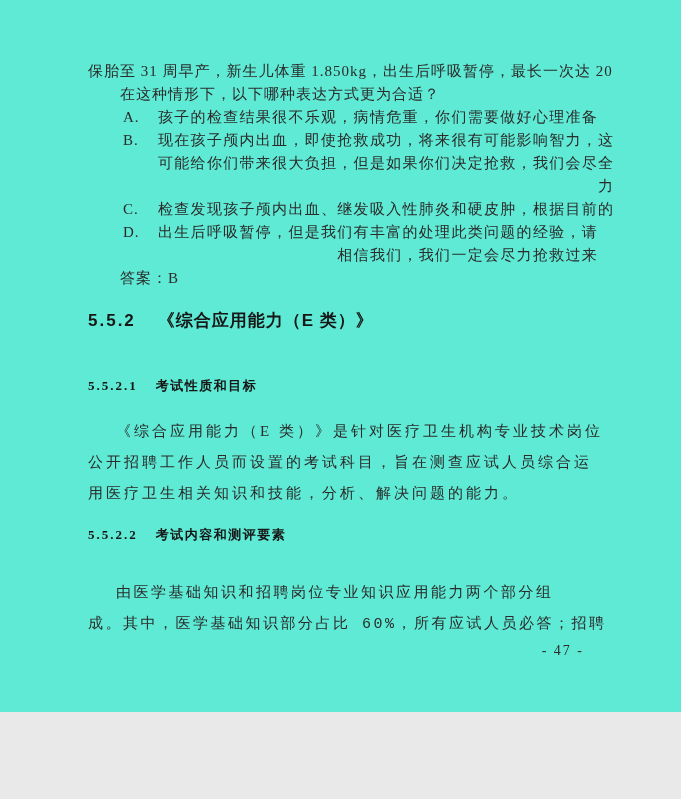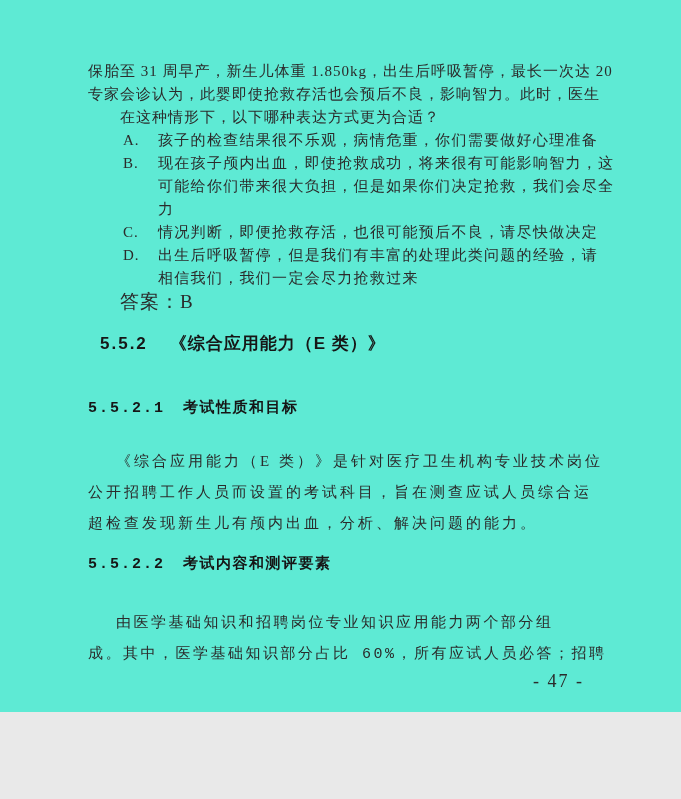--- a/index.html
+++ b/index.html
@@ -24,73 +24,71 @@
   .q-line.indent{text-indent:32px;}
   .opt-row{
     display:flex;align-items:flex-start;
     padding-left:35px;
   }
   .opt-label{
     width:35px;flex:0 0 35px;
     font-size:15px;line-height:23px;letter-spacing:1px;
   }
   .opt-lines{flex:1;}
-  .opt-lines .q-line{letter-spacing:1.3px;}
+  .opt-lines .q-line{letter-spacing:1.3px;text-align:right;}
   .answer-line{
-    font-size:19px;line-height:23px;letter-spacing:1px;
+    font-size:15px;line-height:23px;letter-spacing:1px;
     padding-left:32px;
   }
   
   .h-main{
     margin-top:18px;
     font-family:"Liberation Sans","DejaVu Sans",sans-serif;
     font-weight:bold;color:#161616;
     font-size:17px;line-height:26px;
     white-space:nowrap;
-    margin-left:12px;
   }
   .h-main .h-num{letter-spacing:2px;margin-right:22px;}
   .h-main .h-title{letter-spacing:1px;}
   .h-sub{
-    font-family:Liberation Mono, monospace;
+    font-family:Liberation Serif, serif;
     font-weight:bold;color:#161616;
-    font-size:15px;line-height:24px;
+    font-size:13px;line-height:24px;
     white-space:nowrap;
   }
   .h-sub .h-num{letter-spacing:2px;margin-right:18px;}
   .h-sub .h-title{letter-spacing:1.5px;}
   #heading-5521{margin-top:40px;}
   #heading-5522{margin-top:14px;}
   
-  .para{margin-top:25px;}
+  .para{margin-top:18px;}
   .para .p-line{
     font-size:15px;line-height:31px;letter-spacing:3px;
     white-space:nowrap;
   }
   .para .p-line.indent{text-indent:28px;}
   #para-5522{margin-top:31px;}
   #para-5522 .p-line{letter-spacing:2.5px;font-family:Liberation Mono, monospace;}
   
   .page-number{
     margin-top:1px;
     text-align:right;
     padding-right:14px;
-    font-size:18px;line-height:20px;letter-spacing:2px;
+    font-size:14px;line-height:20px;letter-spacing:2px;
     color:#2b2b2b;
   }
 </style>
 </head>
 <body>
 
 <div class="page">
   <div class="content">
 
     <div>
       <div class="q-line">保胎至 31 周早产，新生儿体重 1.850kg，出生后呼吸暂停，最长一次达 20</div>
-      <div class="q-line">专家会诊认为，此婴即使抢救存活也会预后不良，影响智力。此时，医生</div>
       <div class="q-line indent">在这种情形下，以下哪种表达方式更为合适？</div>
     </div>
 
     <div>
       <div class="opt-row">
         <span class="opt-label">A.</span>
         <span class="opt-lines">
           <span class="q-line" style="display:block">孩子的检查结果很不乐观，病情危重，你们需要做好心理准备</span>
         </span>
       </div>
@@ -98,21 +96,21 @@
         <span class="opt-label">B.</span>
         <span class="opt-lines">
           <span class="q-line" style="display:block">现在孩子颅内出血，即使抢救成功，将来很有可能影响智力，这</span>
           <span class="q-line" style="display:block">可能给你们带来很大负担，但是如果你们决定抢救，我们会尽全</span>
           <span class="q-line" style="display:block">力</span>
         </span>
       </div>
       <div class="opt-row">
         <span class="opt-label">C.</span>
         <span class="opt-lines">
-          <span class="q-line" style="display:block">情况判断，即便抢救存活，也很可能预后不良，请尽快做决定</span>
+          <span class="q-line" style="display:block">检查发现孩子颅内出血、继发吸入性肺炎和硬皮肿，根据目前的</span>
         </span>
       </div>
       <div class="opt-row">
         <span class="opt-label">D.</span>
         <span class="opt-lines">
           <span class="q-line" style="display:block">出生后呼吸暂停，但是我们有丰富的处理此类问题的经验，请</span>
           <span class="q-line" style="display:block">相信我们，我们一定会尽力抢救过来</span>
         </span>
       </div>
     </div>
@@ -122,21 +120,21 @@
     <div class="h-main" id="heading-552">
       <span class="h-num">5.5.2</span><span class="h-title">《综合应用能力（E 类）》</span>
     </div>
 
     <div class="h-sub" id="heading-5521">
       <span class="h-num">5.5.2.1</span><span class="h-title">考试性质和目标</span>
     </div>
     <div class="para" id="para-5521">
       <div class="p-line indent">《综合应用能力（E 类）》是针对医疗卫生机构专业技术岗位</div>
       <div class="p-line">公开招聘工作人员而设置的考试科目，旨在测查应试人员综合运</div>
-      <div class="p-line">超检查发现新生儿有颅内出血，分析、解决问题的能力。</div>
+      <div class="p-line">用医疗卫生相关知识和技能，分析、解决问题的能力。</div>
     </div>
 
     <div class="h-sub" id="heading-5522">
       <span class="h-num">5.5.2.2</span><span class="h-title">考试内容和测评要素</span>
     </div>
     <div class="para" id="para-5522">
       <div class="p-line indent">由医学基础知识和招聘岗位专业知识应用能力两个部分组</div>
       <div class="p-line">成。其中，医学基础知识部分占比 60%，所有应试人员必答；招聘</div>
     </div>
 

